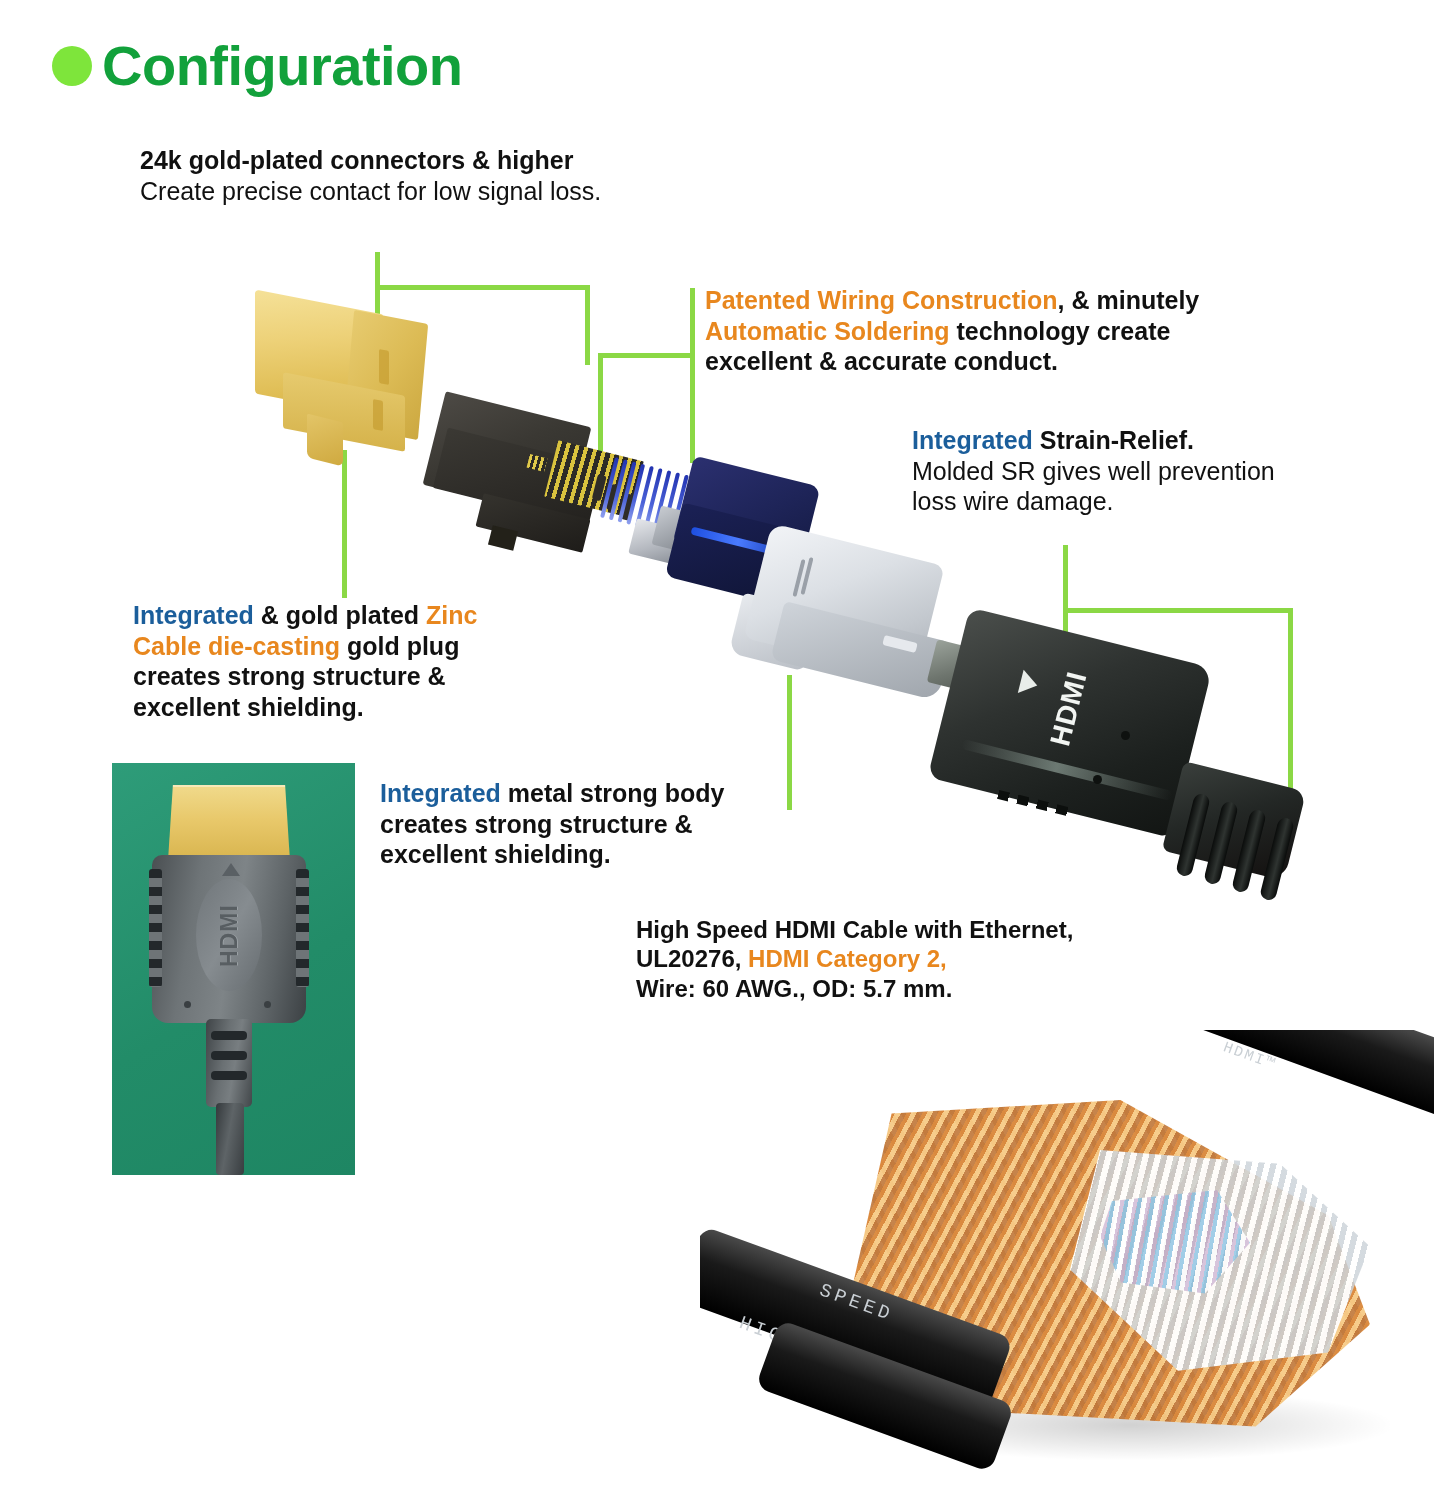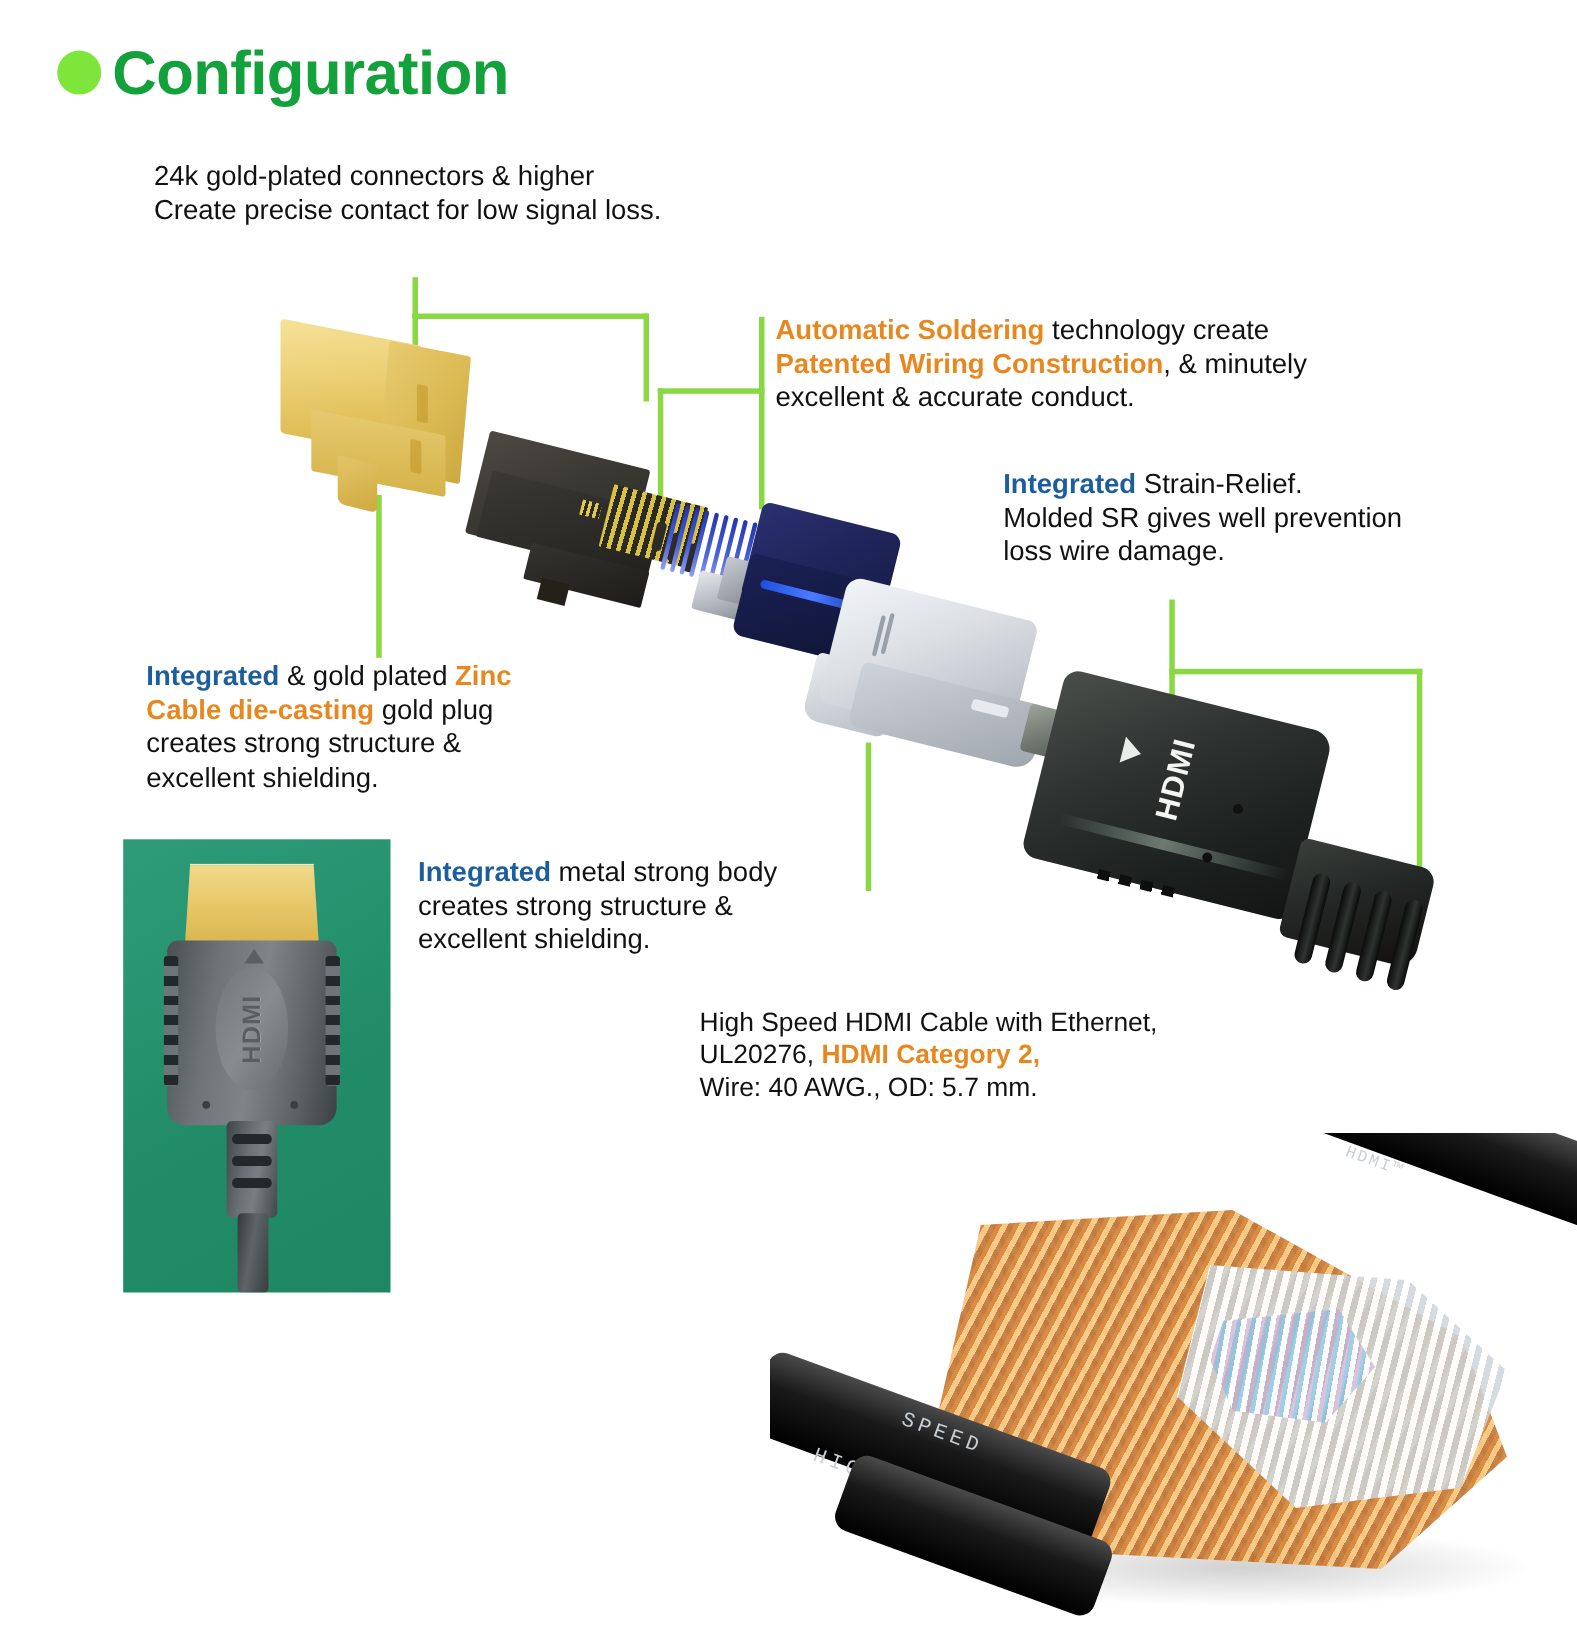--- a/index.html
+++ b/index.html
@@ -13,21 +13,21 @@
   #stage { position:absolute; inset:0; }
 
   
   .heading { position:absolute; left:52px; top:38px; display:flex; align-items:center; gap:10px; }
   .heading-bullet { width:40px; height:40px; border-radius:50%; background:#7EE53B; display:block; }
   .heading-text { font-size:56px; font-weight:700; color:#12A13B; letter-spacing:-0.5px; line-height:1; }
 
   
   .callout { position:absolute; line-height:1.22; color:#111111; }
   .callout .ln { display:block; white-space:nowrap; }
-  .b  { font-weight:400; }
+  .b  { font-weight:700; }
   .r  { font-weight:400; }
   .blue   { color:#1B5E9B; font-weight:700; }
   .orange { color:#E8871E; font-weight:700; }
 
   
   .ldr { position:absolute; background:#8BD845; }
   .ldr-v { width:5px; }
   .ldr-h { height:5px; }
 
   
@@ -409,22 +409,22 @@
     <div class="pg-rib" style="left:306px; top:184px;"></div>
     <div class="pg-rib" style="left:334px; top:192px;"></div>
   </div>
 
   <div class="callout" style="left:140px; top:145px; font-size:25px;">
     <span class="ln b">24k gold-plated connectors &amp; higher</span>
     <span class="ln r">Create precise contact for low signal loss.</span>
   </div>
 
   <div class="callout" style="left:705px; top:285px; font-size:25px;">
+    <span class="ln"><span class="orange">Patented Wiring Construction</span><span class="b">, &amp; minutely</span></span>
     <span class="ln"><span class="orange">Automatic Soldering</span><span class="b"> technology create</span></span>
-    <span class="ln"><span class="orange">Patented Wiring Construction</span><span class="b">, &amp; minutely</span></span>
     <span class="ln b">excellent &amp; accurate conduct.</span>
   </div>
 
   <div class="callout" style="left:912px; top:425px; font-size:25px;">
     <span class="ln"><span class="blue">Integrated</span><span class="b"> Strain-Relief.</span></span>
     <span class="ln r">Molded SR gives well prevention</span>
     <span class="ln r">loss wire damage.</span>
   </div>
 
   <div class="callout" style="left:133px; top:600px; font-size:25px;">
@@ -436,21 +436,21 @@
 
   <div class="callout" style="left:380px; top:778px; font-size:25px;">
     <span class="ln"><span class="blue">Integrated</span><span class="b"> metal strong body</span></span>
     <span class="ln b">creates strong structure &amp;</span>
     <span class="ln b">excellent shielding.</span>
   </div>
 
   <div class="callout" style="left:636px; top:915px; font-size:24px;">
     <span class="ln b">High Speed HDMI Cable with Ethernet,</span>
     <span class="ln"><span class="b">UL20276, </span><span class="orange">HDMI Category 2,</span></span>
-    <span class="ln b">Wire: 40 AWG., OD: 5.7 mm.</span>
+    <span class="ln b">Wire: 60 AWG., OD: 5.7 mm.</span>
   </div>
 
   <div class="photo-teal">
     <div class="pt-gold"></div>
     <div class="pt-body">
       <div class="pt-arrow"></div>
       <div class="pt-oval"></div>
       <div class="pt-hdmi">HDMI</div>
       <div class="pt-dot l"></div>
       <div class="pt-dot r"></div>

